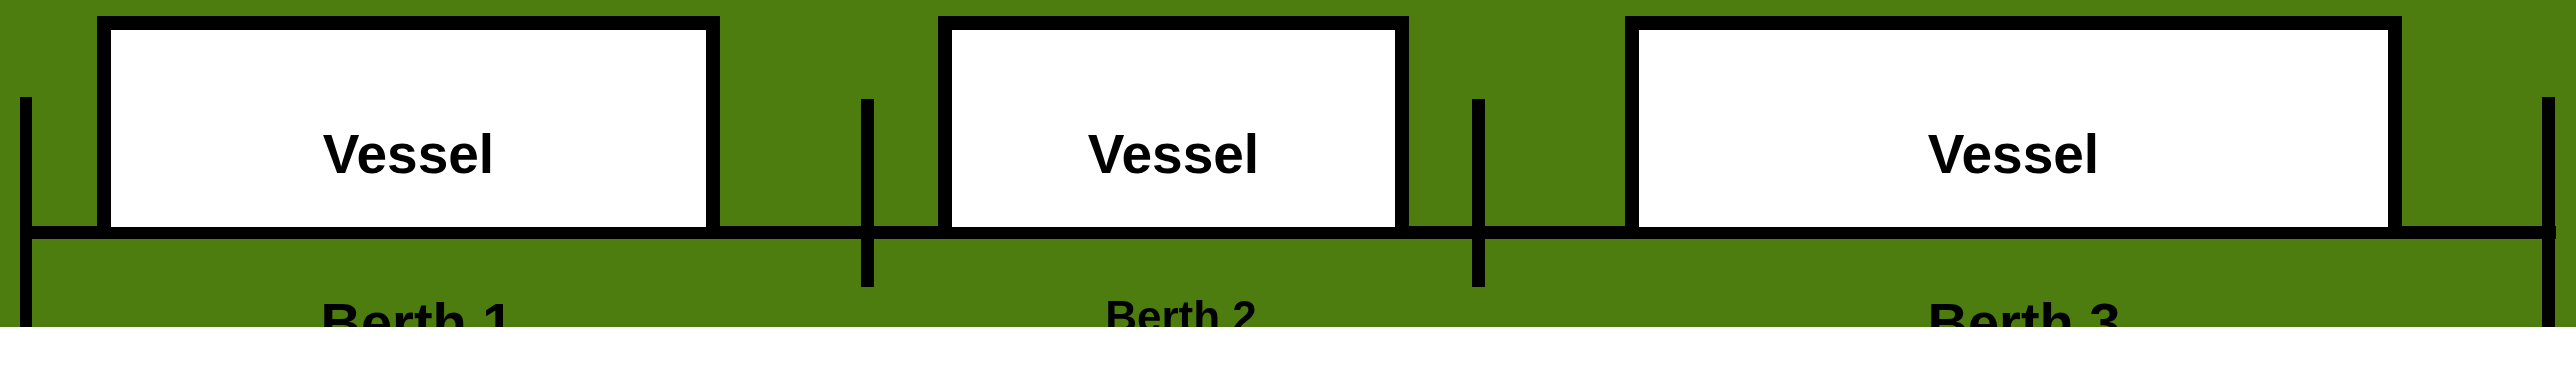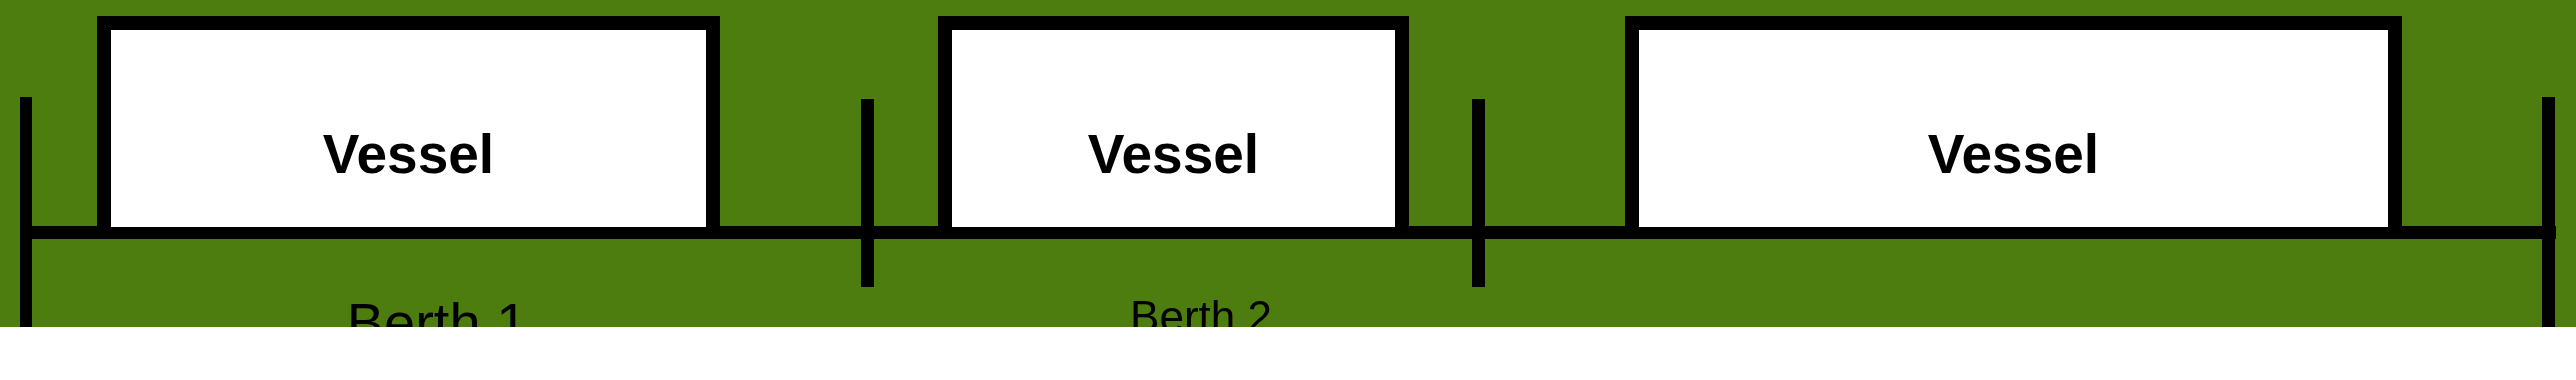--- a/index.html
+++ b/index.html
@@ -40,25 +40,24 @@
     right: 0;
     text-align: center;
     font-weight: bold;
     color: #000000;
     white-space: nowrap;
     line-height: 1;
   }
   .berth-label {
     position: absolute;
     text-align: center;
-    font-weight: normal;
+    font-weight: bold;
     color: #000000;
     white-space: nowrap;
     line-height: 1;
-    margin-left: 20px;
   }
 </style>
 </head>
 <body>
 
 <div id="stage" style="width: 2576px; height: 327px; background: #4d7c0f; padding-left: 22px;">
 
   <div class="quay-line" style="left: 20px; top: 226px; width: 2536px; height: 13.2px; background: rgb(0, 0, 0);"></div>
 
   <div class="tick" style="left: 20px; top: 97px; width: 12.4px; height: 254px; background: rgb(0, 0, 0);"></div>
@@ -71,14 +70,15 @@
   </div>
   <div class="vessel-box" style="left: 938px; top: 15.7px; width: 471px; height: 211px; border-color: rgb(0, 0, 0);">
     <div class="vessel-label" style="top: 97px; font-size: 55px; color: rgb(0, 0, 0);">Vessel</div>
   </div>
   <div class="vessel-box" style="left: 1625px; top: 15.7px; width: 777px; height: 211px; border-color: rgb(0, 0, 0);">
     <div class="vessel-label" style="top: 97px; font-size: 55px; color: rgb(0, 0, 0);">Vessel</div>
   </div>
 
   <div class="berth-label" style="left: 417px; top: 295px; transform: translateX(-50%); font-size: 56px; color: rgb(0, 0, 0);">Berth 1</div>
   <div class="berth-label" style="left: 1181px; top: 295px; transform: translateX(-50%); font-size: 44px; color: rgb(0, 0, 0);">Berth 2</div>
+  <div class="berth-label" style="left: 2024px; top: 295px; transform: translateX(-50%); font-size: 56px; color: rgb(0, 0, 0);">Berth 3</div>
 </div>
 
 
 </body></html>

